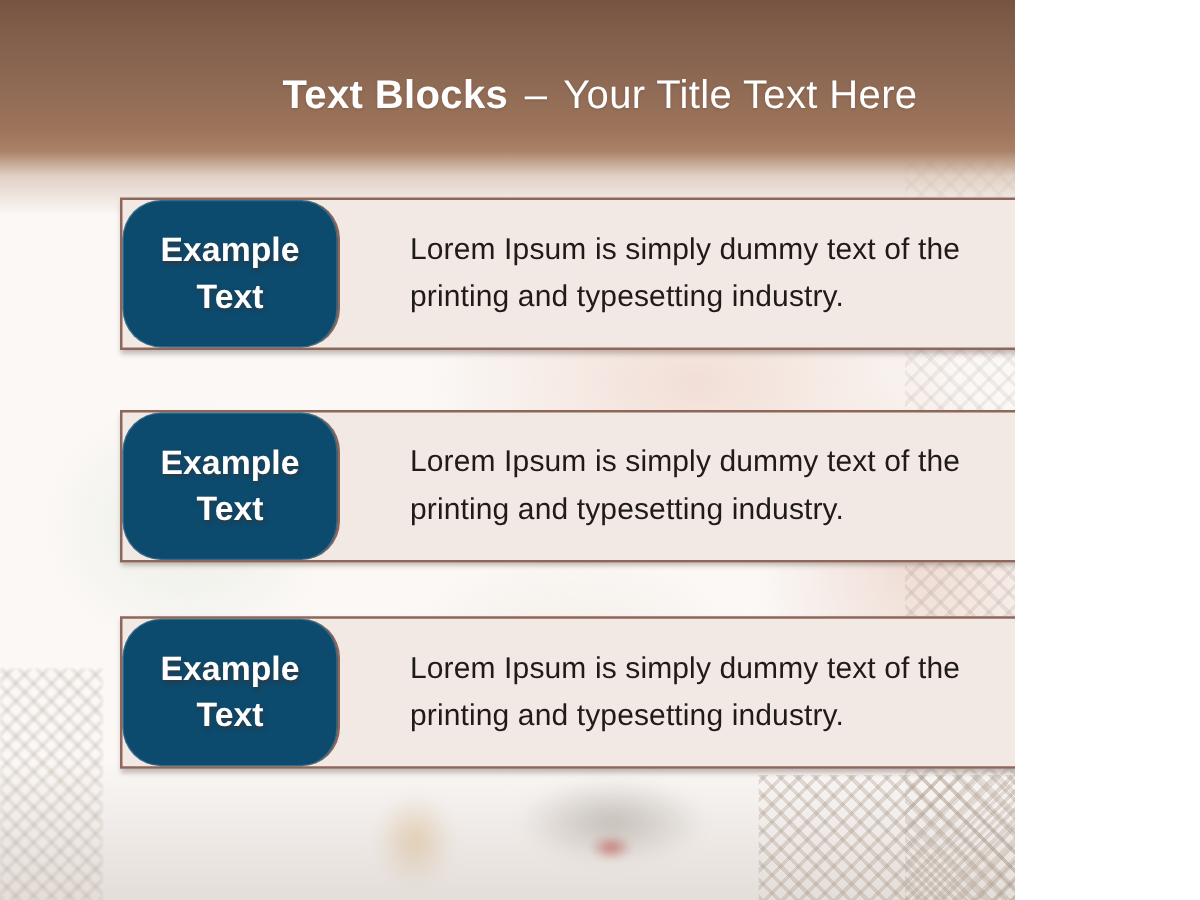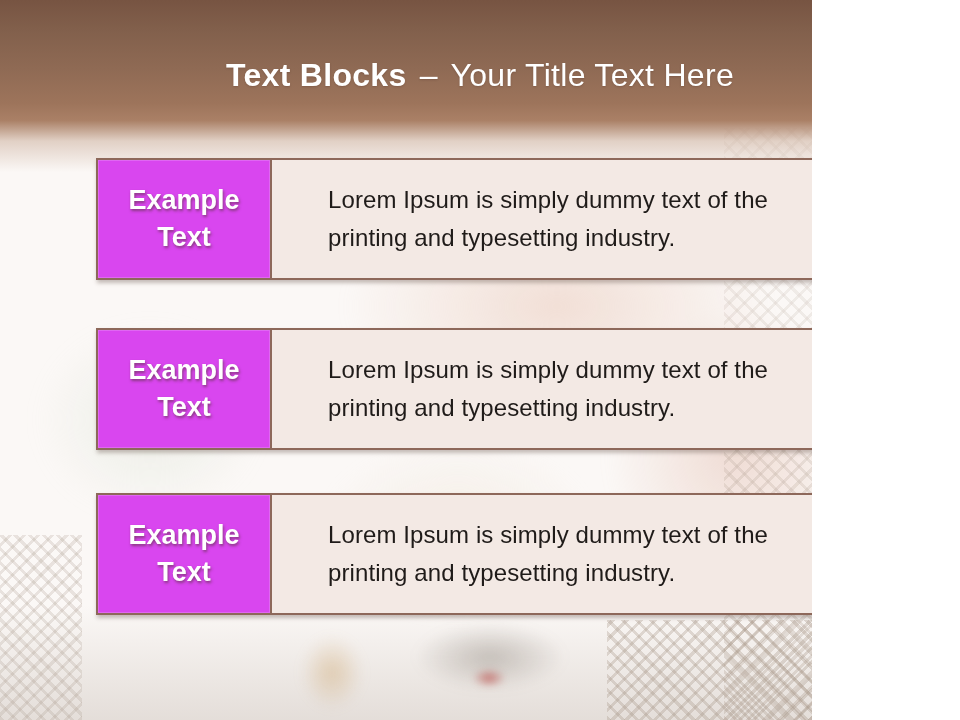--- a/index.html
+++ b/index.html
@@ -114,26 +114,27 @@
     background: #f3e9e4;
     box-shadow: 1px 3px 4px rgba(112,96,88,0.40);
   }
   .block:nth-child(1) { margin-bottom: 48px; }
   .block:nth-child(2) { margin-bottom: 43px; }
 
   .label-cell {
     box-sizing: border-box;
     width: 174px;
     flex: 0 0 174px;
-    background: #d946ef;
+    background: #0c4a6e;
     border-right: 2px solid #8d685a;
     display: flex;
     align-items: center;
     justify-content: center;
     box-shadow: inset 0 0 0 1px rgba(255,255,255,0.18);
+    border-radius: 31px;
   }
   .label-text {
     width: 132px;
     text-align: center;
     color: #ffffff;
     font-weight: 700;
     font-size: 27px;
     line-height: 37px;
     text-shadow: 1px 2px 3px rgba(70,45,35,0.55);
   }

